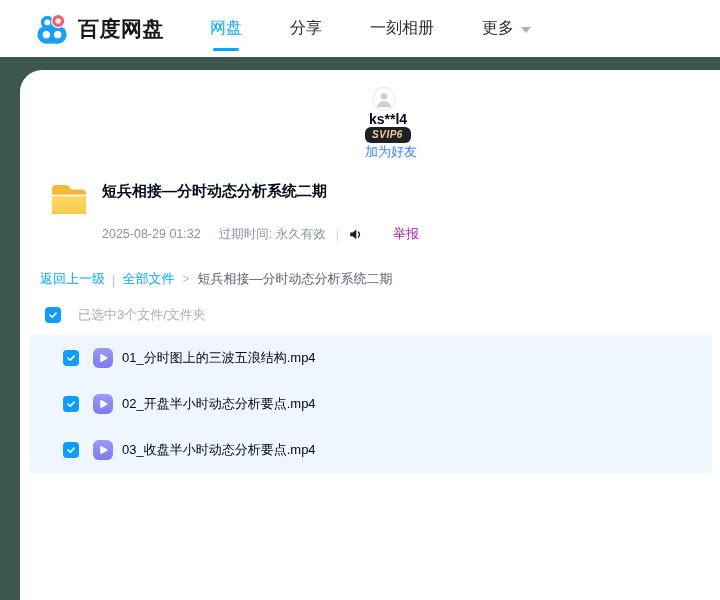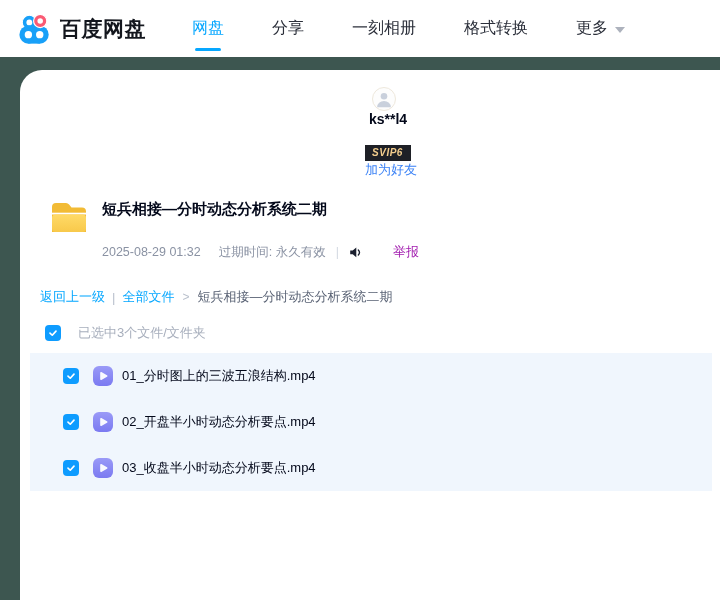--- a/index.html
+++ b/index.html
@@ -4,21 +4,21 @@
 <style>
   html,body{margin:0;padding:0;}
   body{
     width:720px;height:600px;position:relative;overflow:hidden;
     font-family:"Liberation Sans","DejaVu Sans",sans-serif;
     background:#fff;
   }
   
   .navbar{
     position:absolute;top:0;left:0;right:0;height:57px;background:#fff;
-    display:flex;align-items:center;padding-left:18px;box-sizing:border-box;z-index:3;
+    display:flex;align-items:center;padding-left:36px;box-sizing:border-box;z-index:3;
   }
   .brand{display:flex;align-items:center;gap:8px;cursor:pointer;}
   .brand-text{font-size:21px;font-weight:bold;color:#13161d;letter-spacing:.5px;}
   .nav-items{display:flex;margin-left:22px;height:100%;align-items:stretch;}
   .nav-item{
     position:relative;display:flex;align-items:center;padding:0 24px;
     font-size:16px;color:#2b2f3a;cursor:pointer;white-space:nowrap;
   }
   .nav-item.active{color:#06a7ff;font-weight:500;}
   .tab-underline{
@@ -37,21 +37,21 @@
   }
   
   .user-row{display:flex;align-items:center;padding:17px 0 0 28px;flex-direction:column;}
   .avatar{
     width:24px;height:24px;border-radius:50%;border:1px solid #eee8dc;background:#fdfdfd;
     overflow:hidden;flex:none;box-sizing:border-box;
   }
   .username{margin-left:8px;font-size:14px;font-weight:bold;color:#03081a;}
   .svip-badge{
     margin-left:8px;background:#1e2026;color:#f3cd8d;font-size:10px;font-weight:bold;
-    font-style:italic;padding:2px 8px 3px 7px;border-radius:0;letter-spacing:.5px;margin-top:18px;
+    font-style:italic;padding:2px 8px 3px 7px;border-radius:6px;letter-spacing:.5px;
   }
   .add-friend{margin-left:14px;font-size:13px;color:#3b82f6;cursor:pointer;text-decoration:none;}
   
   .folder-row{display:flex;margin:20px 0 0 28px;}
   .folder-icon{width:42px;height:38px;flex:none;}
   .folder-info{margin-left:12px;}
   .folder-title{font-size:15px;font-weight:bold;color:#03081a;padding-top:1px;}
   .meta-line{display:flex;align-items:center;margin-top:24px;font-size:12.5px;color:#8a92a3;}
   .meta-expire{margin-left:18px;}
   .meta-sep{margin:0 10px;color:#d4d9e2;}
@@ -101,23 +101,20 @@
   <nav class="nav-items">
     <div class="nav-item active">
       <span>网盘</span>
       <i class="tab-underline"></i>
     </div>
     <div class="nav-item">
       <span>分享</span>
     </div>
     <div class="nav-item">
       <span>一刻相册</span>
-    </div>
-    <div class="nav-item">
-      <span>格式转换</span>
     </div>
     <div class="nav-item">
       <span>更多</span>
       <i class="caret"></i>
     </div>
   </nav>
 </header>
 
 <div class="page-bg">
   <div class="card">

